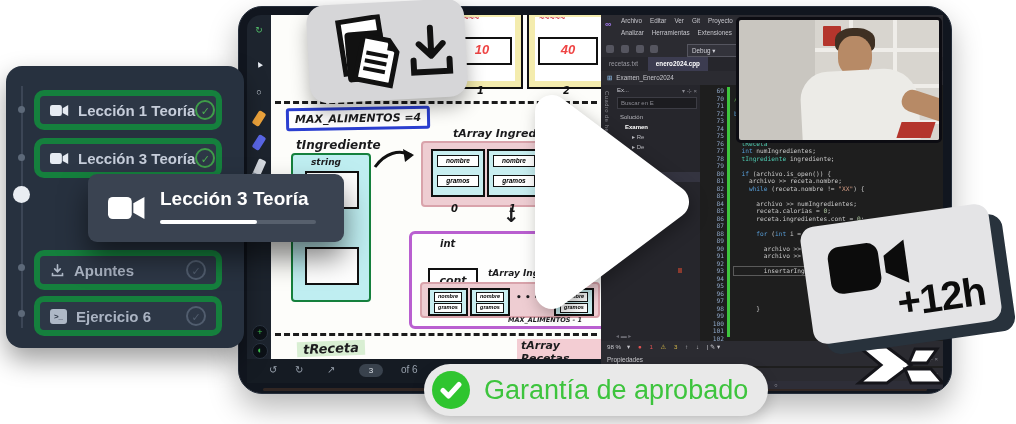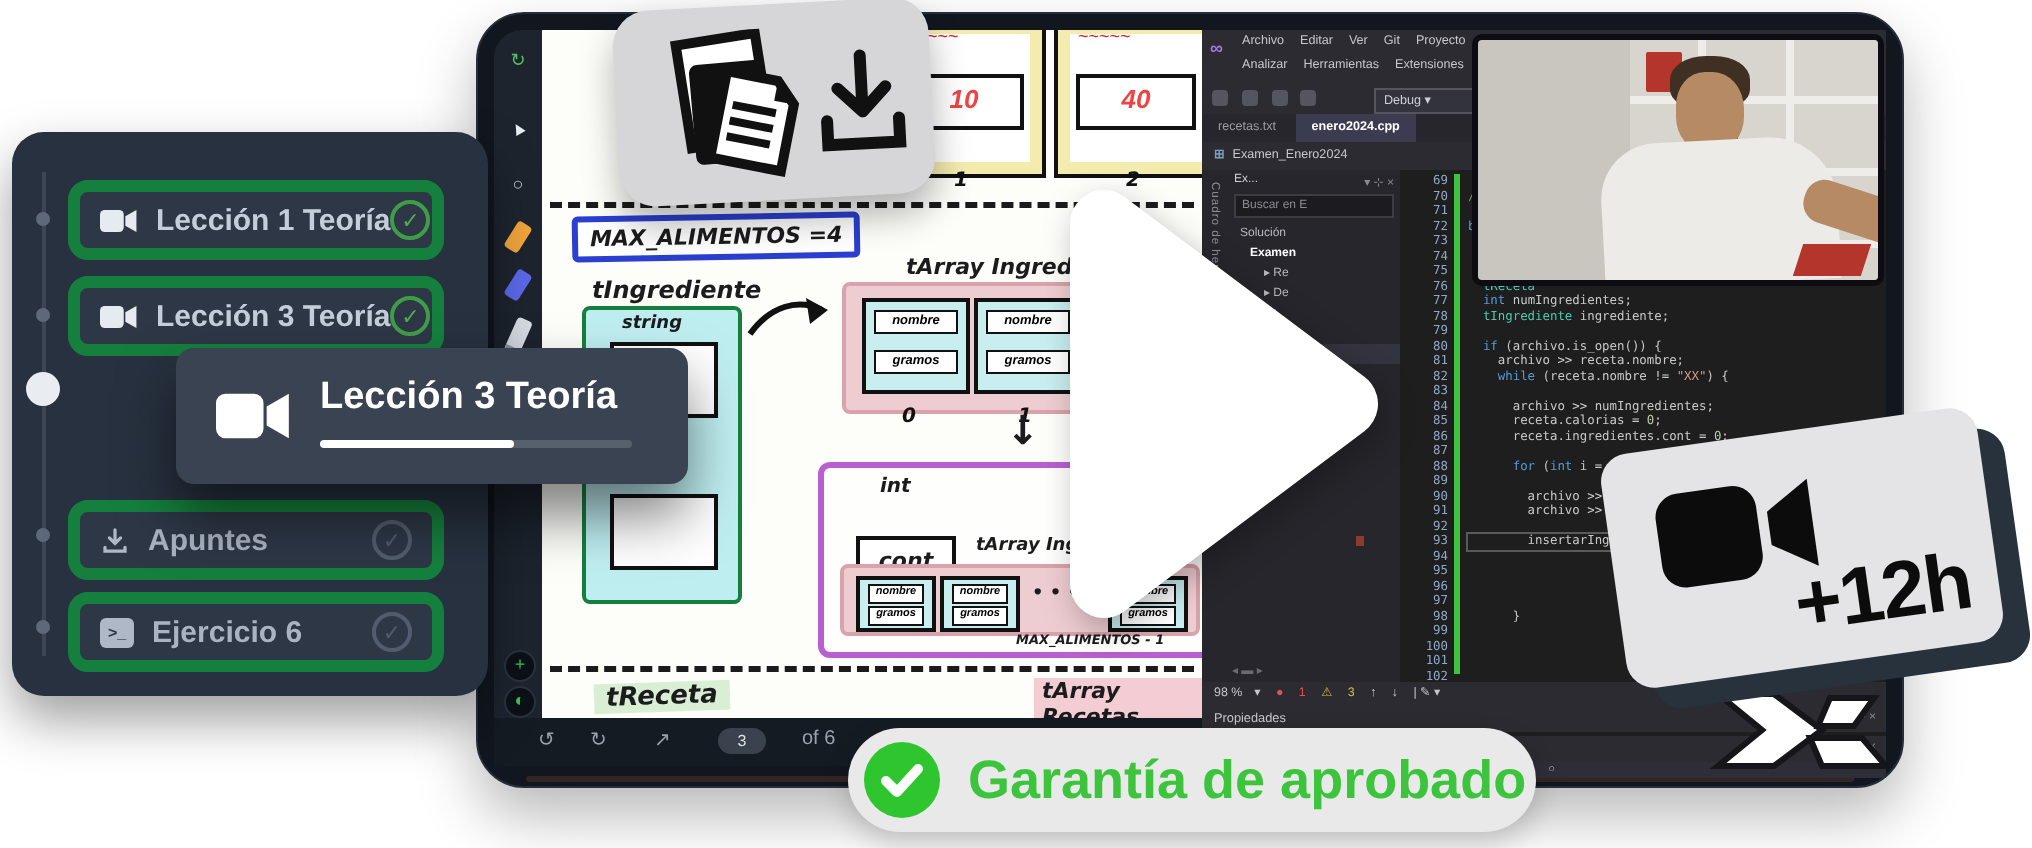--- a/index.html
+++ b/index.html
@@ -143,21 +143,21 @@
   .docscard{left:308px;top:2px;width:158px;height:98px;background:#d6d6d8;border-radius:18px;
         transform:rotate(-3deg);z-index:50;box-shadow:0 10px 18px rgba(0,0,0,.3);}
   .hourscard{left:806px;top:215px;width:190px;height:118px;background:#e4e4e6;border-radius:14px;
         transform:rotate(-8deg);z-index:55;box-shadow:12px 12px 0 #28323c;}
   .hourscard .txt{position:absolute;right:14px;bottom:8px;font-size:40px;font-weight:bold;
         color:#0c0c0c;letter-spacing:-1px;}
   .guarantee{left:424px;top:364px;width:344px;height:52px;background:#e9e9e9;border-radius:28px;
         z-index:60;display:flex;align-items:center;box-shadow:0 6px 14px rgba(0,0,0,.18);}
   .gcircle{width:38px;height:38px;border-radius:50%;background:#2fc52f;margin-left:8px;flex:none;
         display:flex;align-items:center;justify-content:center;}
-  .gtext{color:#3dc43d;font-size:27px;font-weight:bold;margin-left:14px;white-space:nowrap;}
+  .gtext{color:#3dc43d;font-size:27px;font-weight:normal;margin-left:14px;white-space:nowrap;}
 </style>
 </head>
 <body>
 
 <div class="stage">
 
   <div class="abs tablet">
 
     <div class="abs wb-rail">
       <span class="wb-tool" style="top:10px;color:#53c06a">↻</span>

